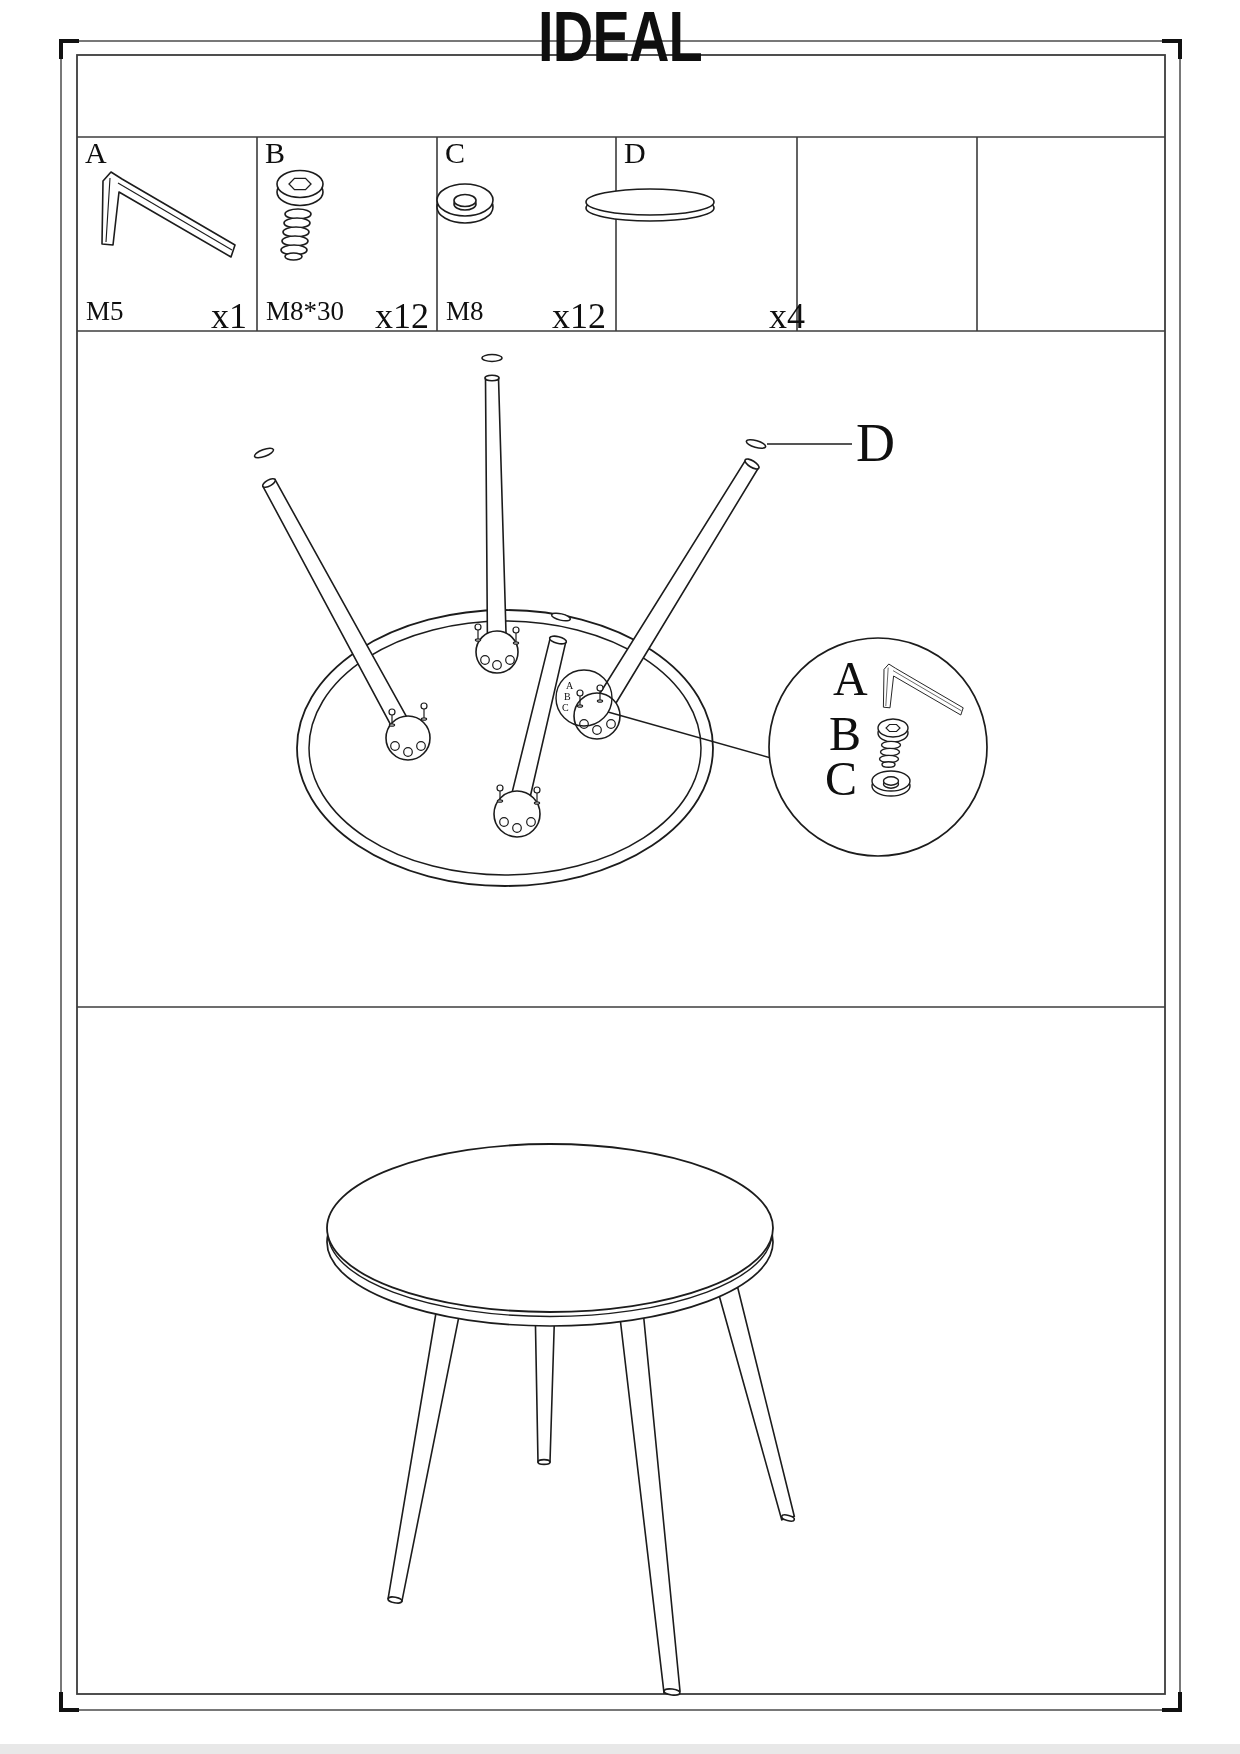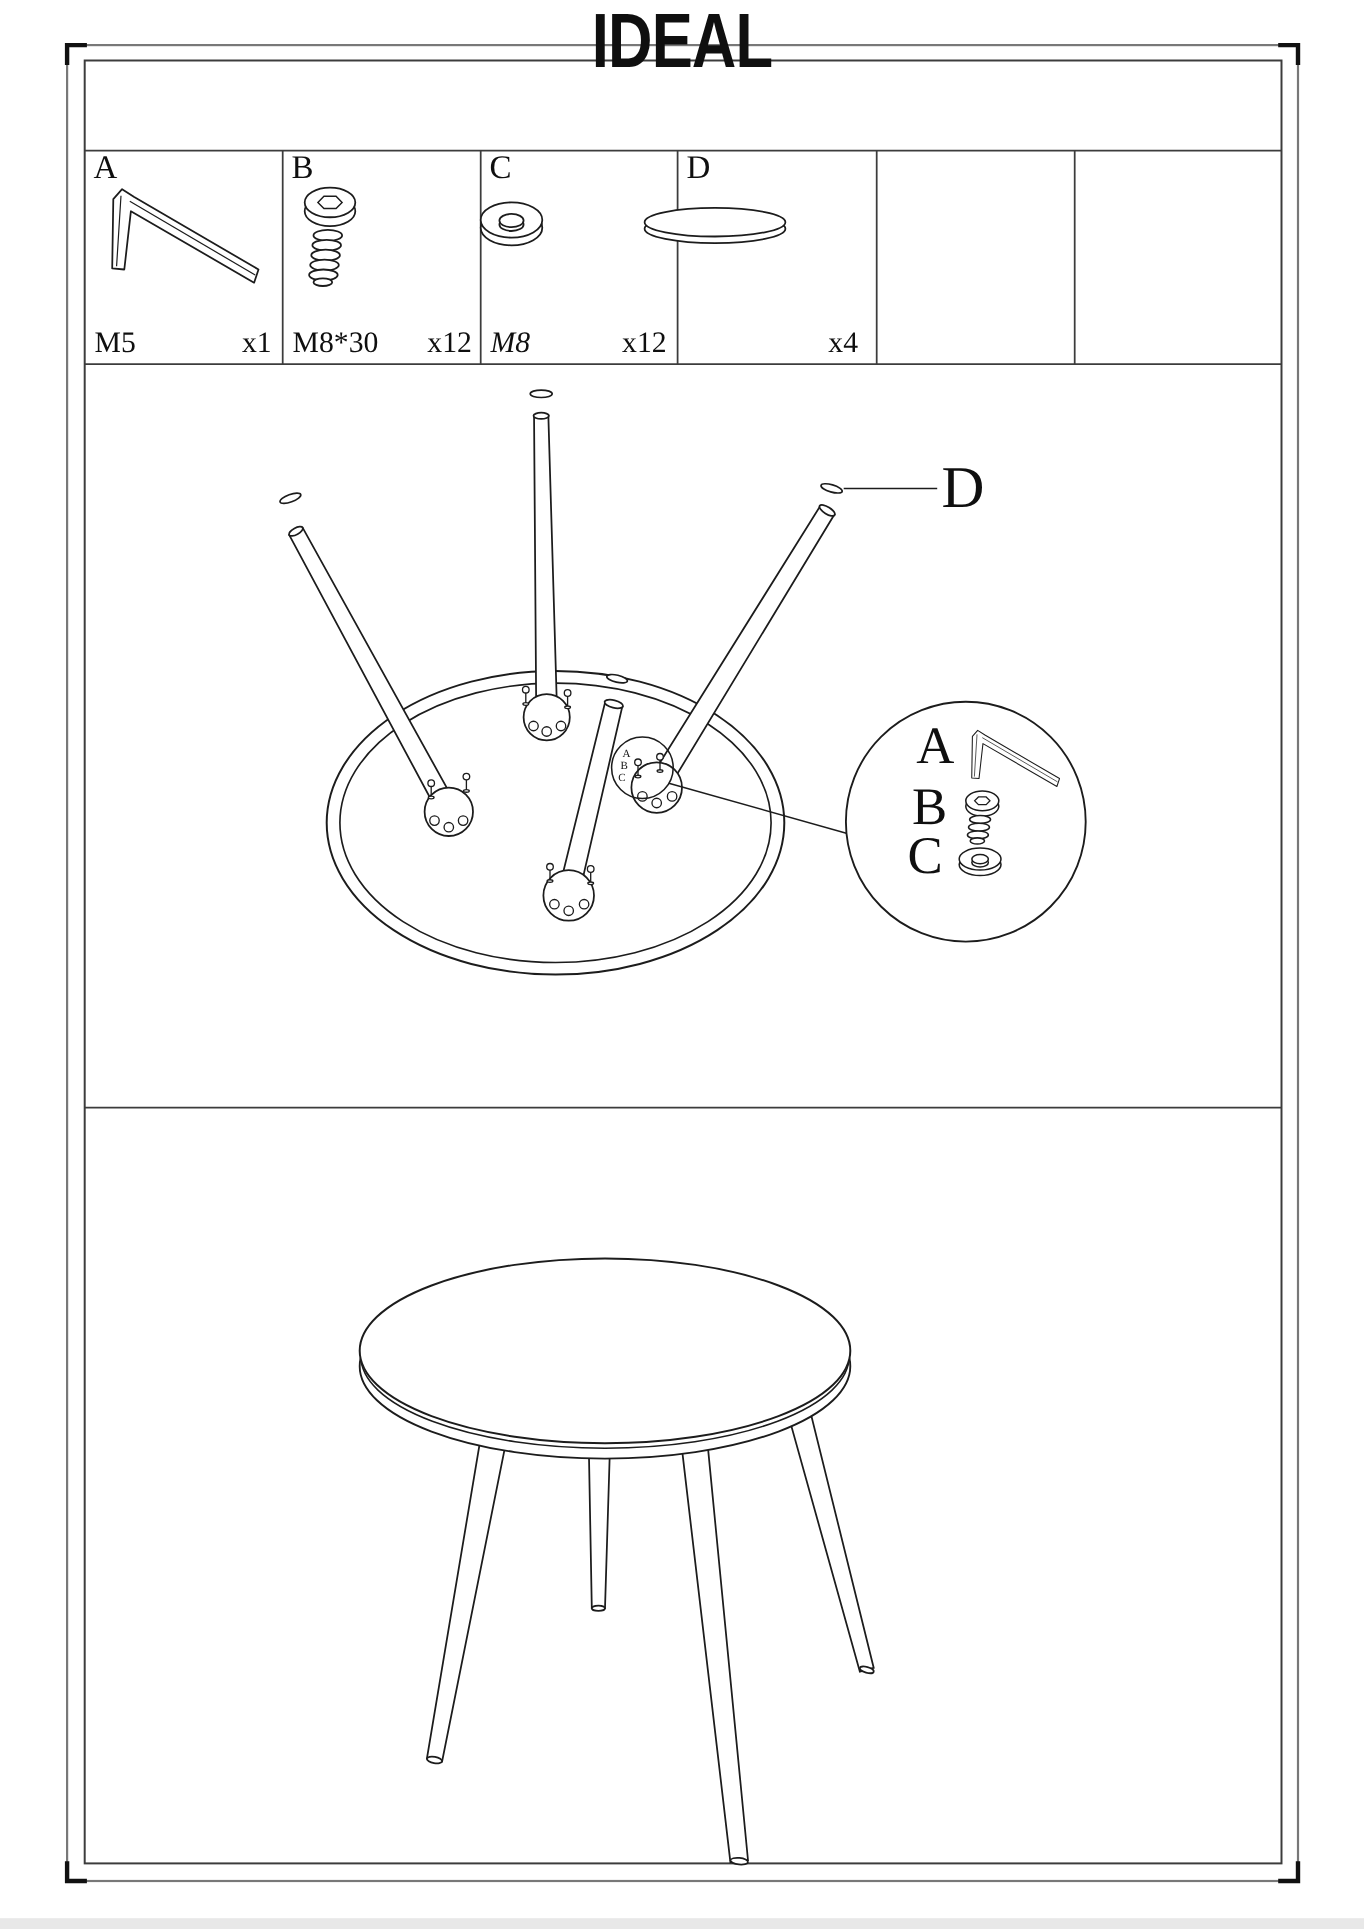--- a/index.html
+++ b/index.html
@@ -12,21 +12,21 @@
   svg.art{position:absolute;left:0;top:0;}
   .txt{position:absolute;color:var(--text,#0f0f0f);white-space:nowrap;line-height:1;}
   .title{
     left:0;top:2px;width:1240px;text-align:center;
     font-family:"Liberation Sans", sans-serif;font-weight:bold;
     font-size:70px;letter-spacing:-1px;
     transform:scaleX(0.8);transform-origin:50% 0;
   }
   .cell-letter{font-size:30px;}
   .cell-spec{font-size:27px;}
-  .cell-qty{font-size:27px;text-align:right;}
+  .cell-qty{font-size:36px;text-align:right;}
   .callout{font-size:54px;}
   .detail-letter{font-size:48px;}
   .mini{font-size:10px;line-height:10px;}
 </style>
 </head>
 <body>
 
 <div class="page">
 
   <svg class="art" width="1240" height="1754" viewBox="0 0 1240 1754">
@@ -235,26 +235,26 @@
 
   <div class="txt title">IDEAL</div>
 
   <div class="txt cell-letter" style="left:85px;top:138px;">A</div>
   <div class="txt cell-letter" style="left:265px;top:138px;">B</div>
   <div class="txt cell-letter" style="left:445px;top:138px;">C</div>
   <div class="txt cell-letter" style="left:624px;top:138px;">D</div>
 
   <div class="txt cell-spec" style="left:86px;top:298px;">M5</div>
   <div class="txt cell-spec" style="left:266px;top:298px;">M8*30</div>
-  <div class="txt cell-spec" style="left:446px;top:298px;font-style:italic;">M8</div>
+  <div class="txt cell-spec" style="left:446px;top:298px;">M8</div>
 
   <div class="txt cell-qty" style="left:77px;top:298px;width:170px;">x1</div>
   <div class="txt cell-qty" style="left:257px;top:298px;width:172px;">x12</div>
   <div class="txt cell-qty" style="left:437px;top:298px;width:169px;">x12</div>
-  <div class="txt cell-qty" style="left:587px;top:298px;width:177px;padding-left:16px;">x4</div>
+  <div class="txt cell-qty" style="left:612px;top:298px;width:177px;padding-left:16px;">x4</div>
 
   <div class="txt callout" style="left:856px;top:416px;">D</div>
 
   <div class="txt detail-letter" style="left:833px;top:655px;">A</div>
   <div class="txt detail-letter" style="left:829px;top:710px;">B</div>
   <div class="txt detail-letter" style="left:825px;top:755px;">C</div>
 
   <div class="txt mini" style="left:566px;top:681px;">A</div>
   <div class="txt mini" style="left:564px;top:692px;">B</div>
   <div class="txt mini" style="left:562px;top:703px;">C</div>

